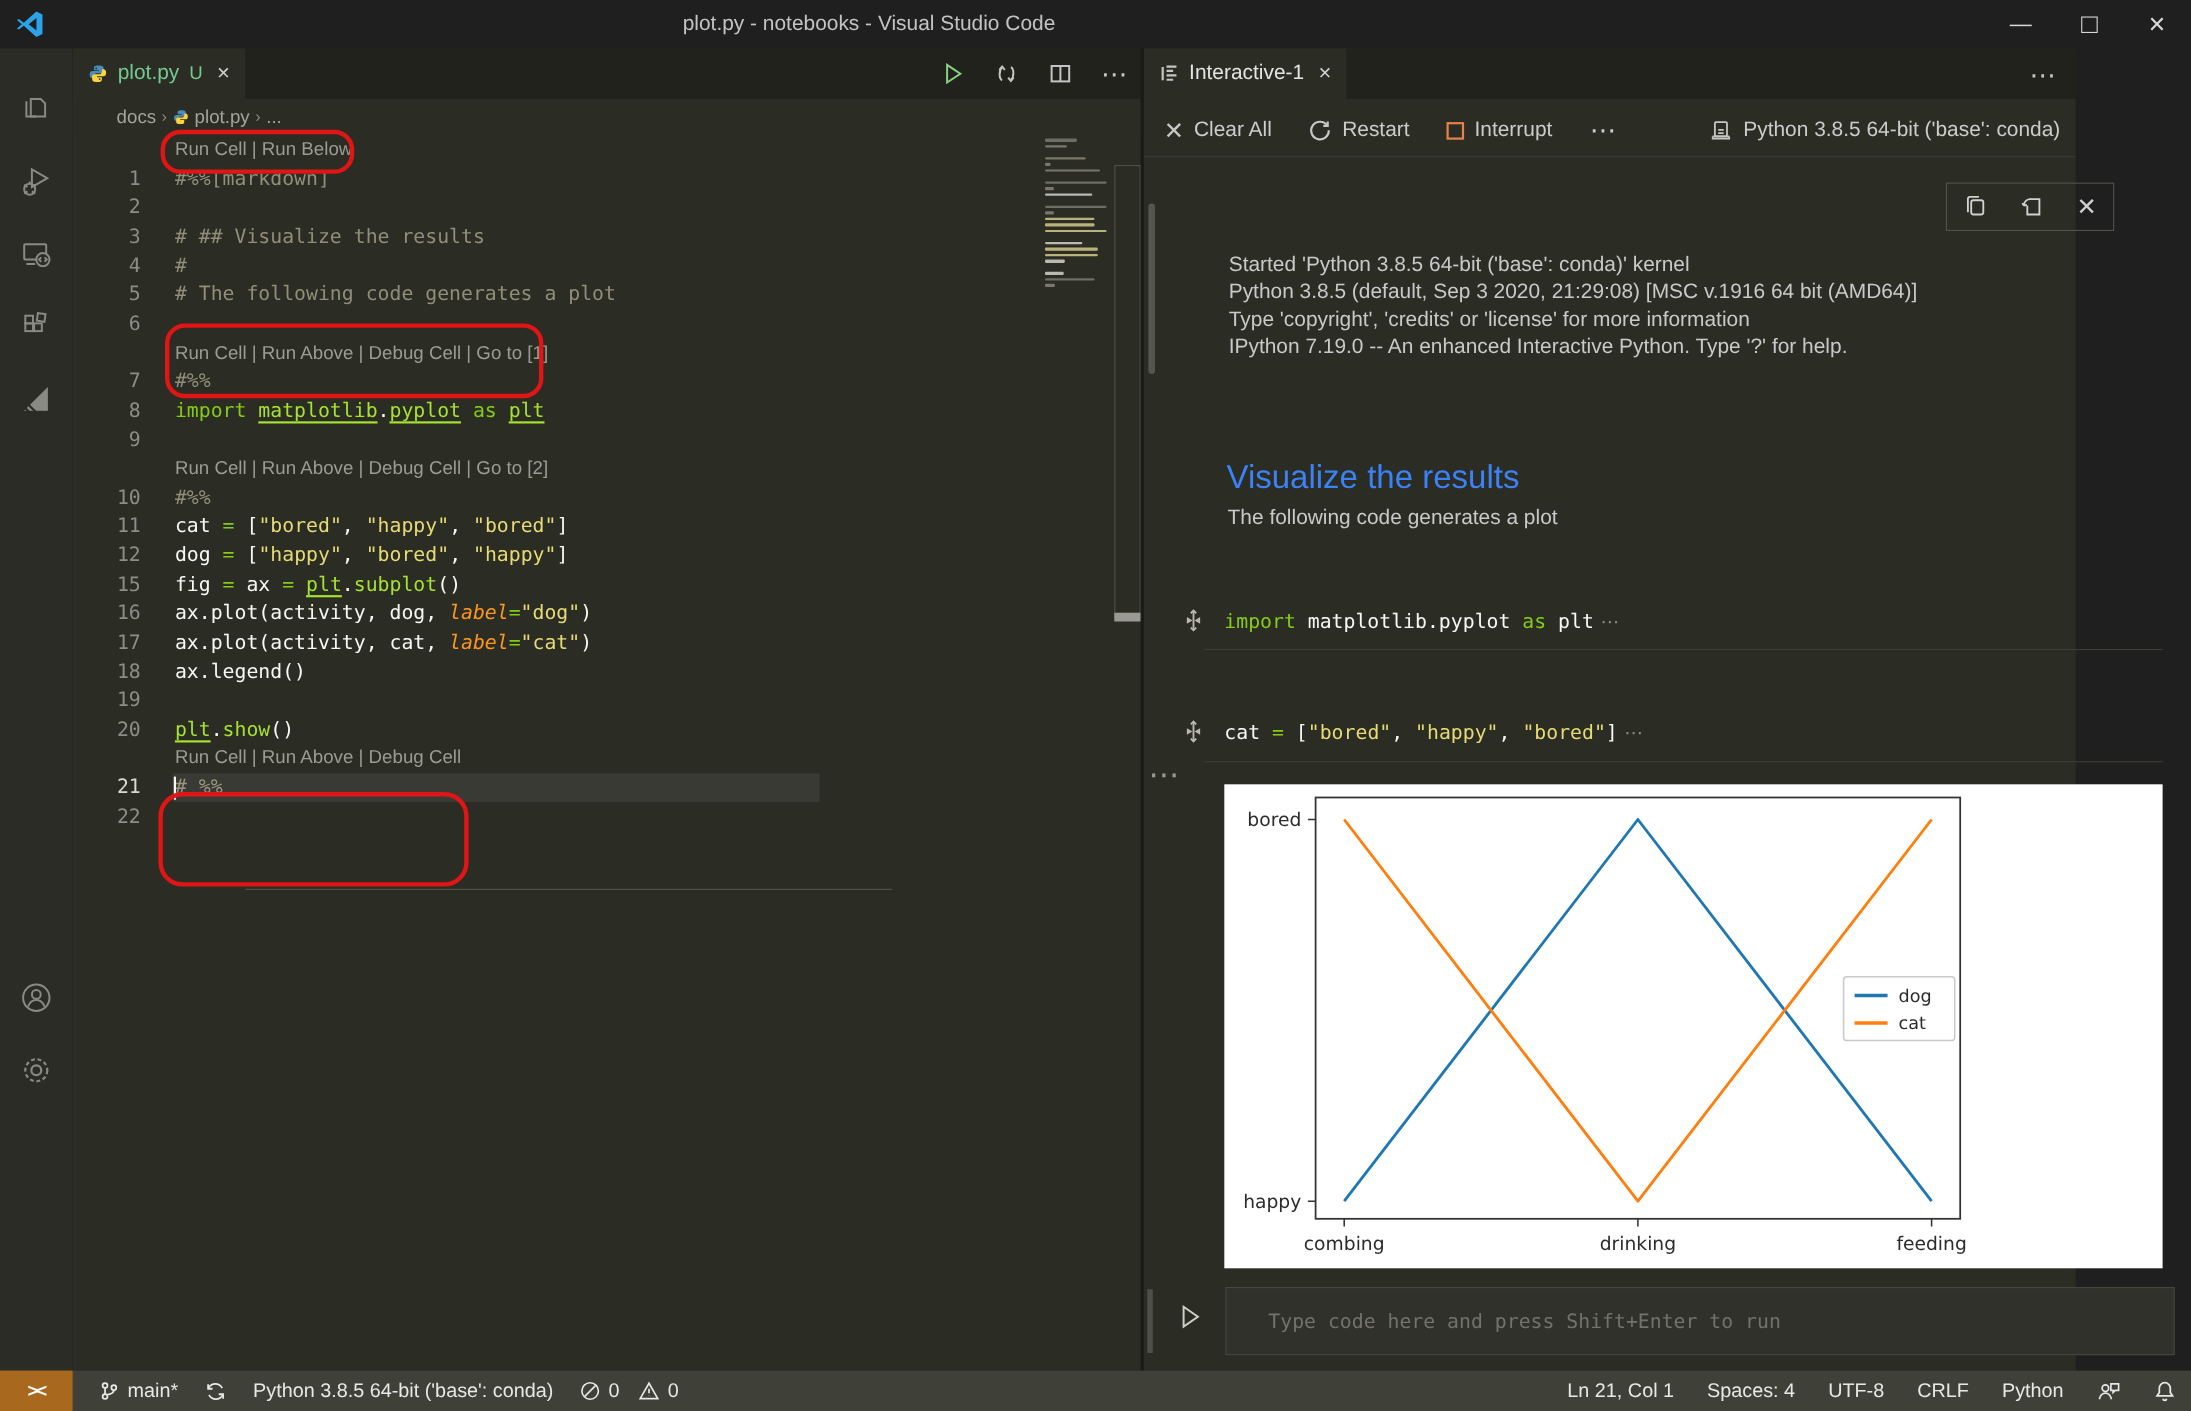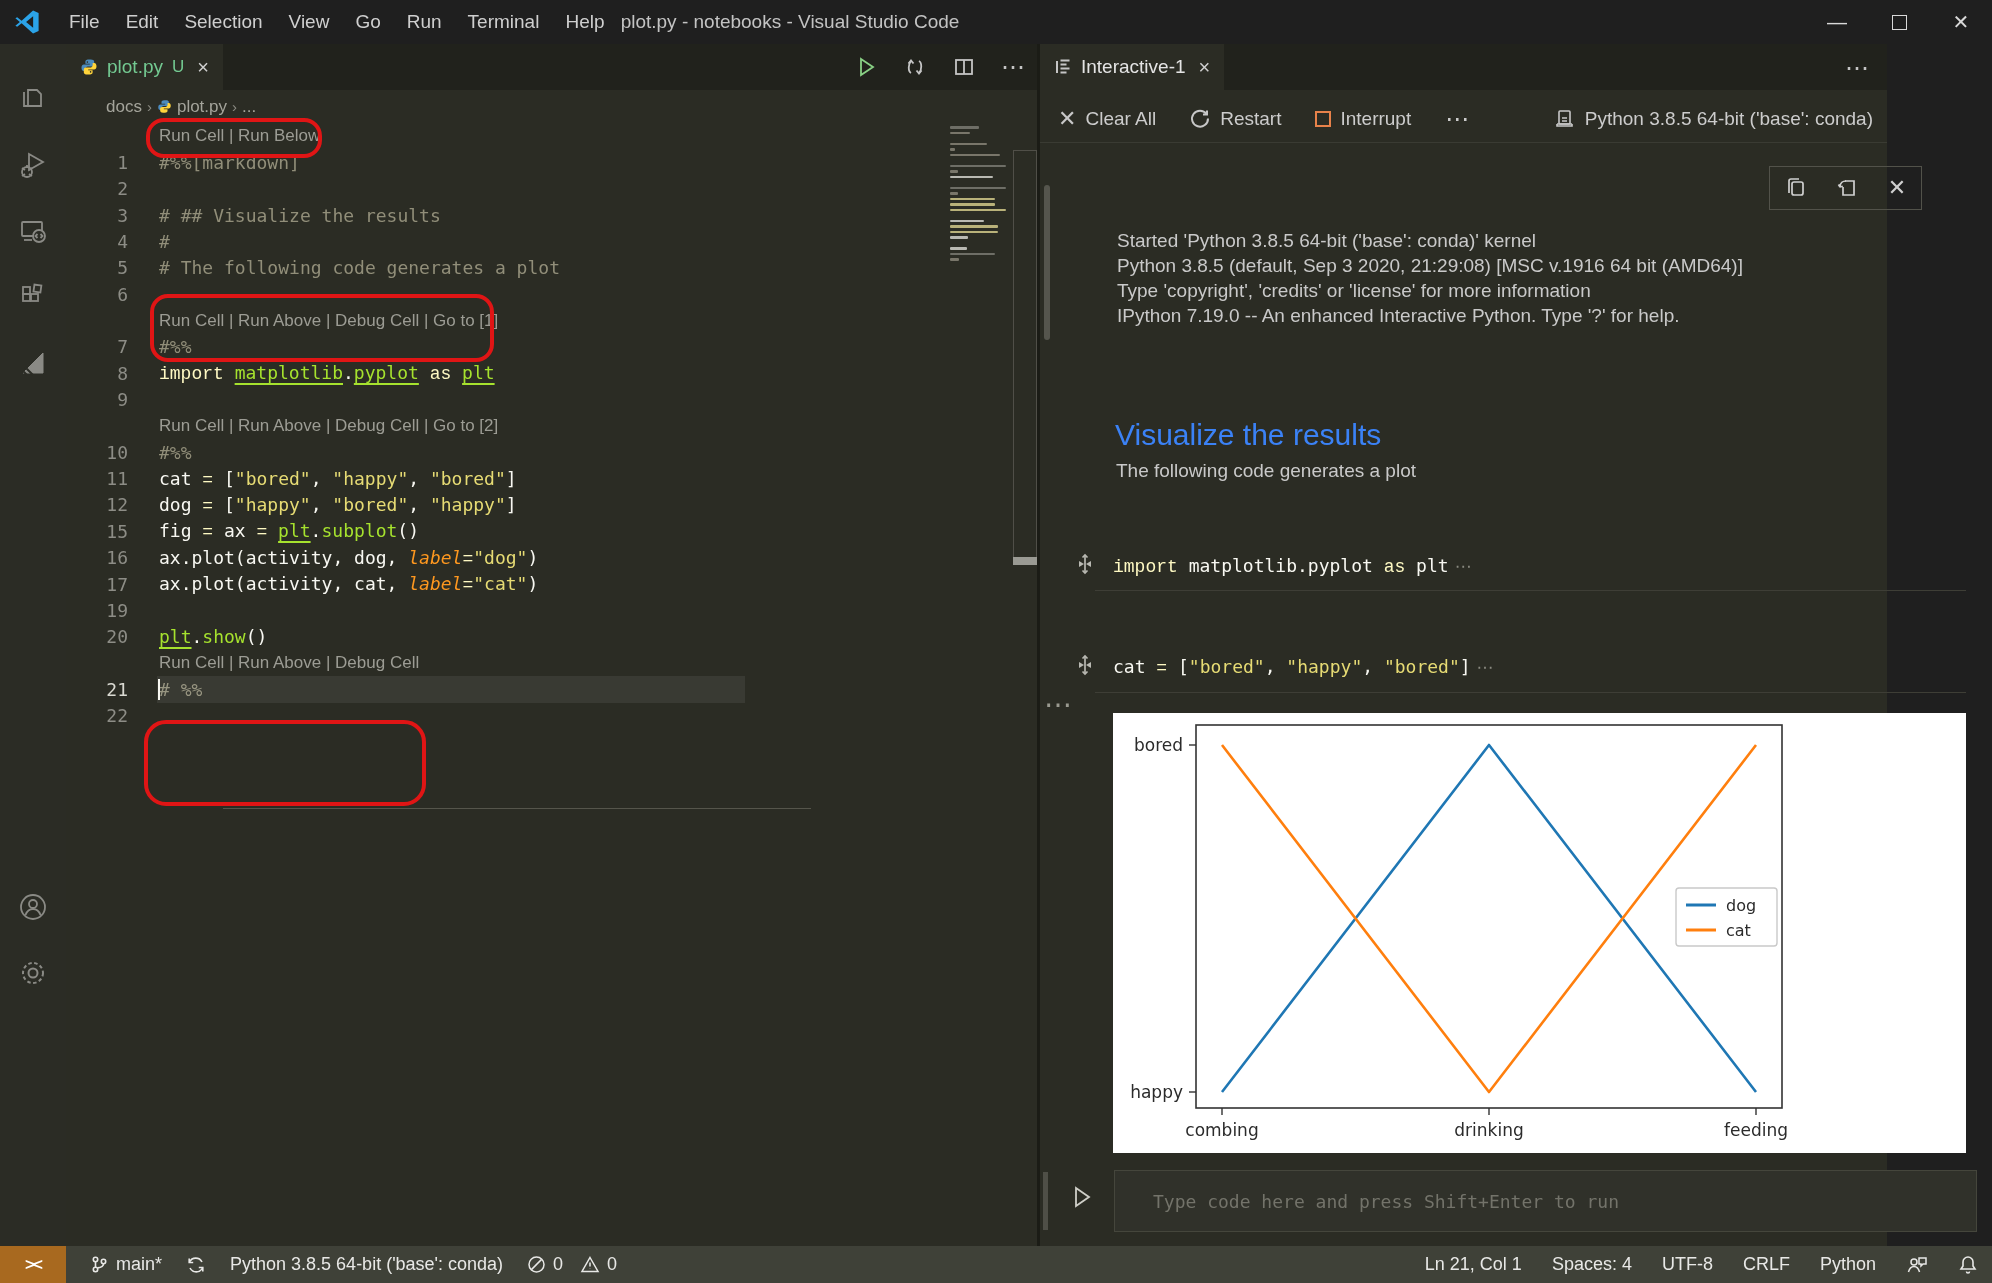--- a/index.html
+++ b/index.html
@@ -34,21 +34,21 @@
   .crumb-sep { color:#8a8a82; font-size:15px; }
 
   #code-rows { position:absolute; left:0; top:79px; width:100%; }
   .crow { position:relative; height:26.35px; display:flex; align-items:center; font-family:"DejaVu Sans Mono", monospace; font-size:18px; white-space:pre; }
   .lnum { display:inline-block; width:62px; text-align:right; color:#8d8d86; font-size:18px; flex:none; }
   .lnum.active { color:#dadad2; }
   .ltext { margin-left:31px; }
   .lens-label { margin-left:93px; font-family:"Liberation Sans", sans-serif; font-size:17px; color:#9c9c94; cursor:pointer; }
   .hl-bar { position:absolute; left:91px; top:0; width:588px; height:100%; background:rgba(255,255,255,0.07); }
   .cursor-caret { position:absolute; left:92px; top:3px; width:2px; height:21px; background:#f8f8f2; }
-  .tk-kw { color:#fef9c3;font-family:Liberation Mono, monospace; }
+  .tk-kw { color:#84cc16; }
   .tk-str { color:#e6db74; }
   .tk-fn { color:#a6e22e; }
   .tk-mod { color:#a6e22e; text-decoration:underline; text-underline-offset:4px; text-decoration-thickness:1.5px; }
   .tk-cm { color:#918e79; }
   .tk-param { color:#fd971f; font-style:italic; }
   .tk-plain { color:#f8f8f2; }
   #eol-line { position:absolute; left:157px; top:764px; width:588px; height:1px; background:#55554b; }
 
   .annotation { position:absolute; border:4px solid #e01515; border-radius:18px; pointer-events:none; }
   #ann1 { left:80px; top:74px; width:176px; height:40px; }
@@ -105,30 +105,20 @@
 <body>
 
 <div id="app">
 
   <div id="titlebar">
     <span id="vscode-logo">
       <svg width="26" height="26" viewBox="0 0 28 28">
           <path fill="#2BA3E8" d="M20.5 1.5 L8.2 12.6 L3.4 8.9 L1.5 9.9 L6.3 14 L1.5 18.1 L3.4 19.1 L8.2 15.4 L20.5 26.5 L26.5 23.6 L26.5 4.4 Z M20.6 7.9 L20.6 20.1 L13 14 Z"></path>
         </svg>
     </span>
-    <nav id="menubar">
-        <span class="menu-item">File</span>
-        <span class="menu-item">Edit</span>
-        <span class="menu-item">Selection</span>
-        <span class="menu-item">View</span>
-        <span class="menu-item">Go</span>
-        <span class="menu-item">Run</span>
-        <span class="menu-item">Terminal</span>
-        <span class="menu-item">Help</span>
-      </nav>
     <div id="window-title">plot.py - notebooks - Visual Studio Code</div>
     <div id="win-controls">
       <div class="win-btn">—</div>
       <div class="win-btn">
           <span class="sq"></span>
         </div>
       <div class="win-btn">✕</div>
     </div>
   </div>
 
@@ -246,20 +236,21 @@
         <div class="crow"><span class="lnum">7</span><span class="ltext"><span class="tk-cm">#%%</span></span></div>
         <div class="crow"><span class="lnum">8</span><span class="ltext"><span class="tk-kw">import </span><span class="tk-mod">matplotlib</span><span class="tk-plain">.</span><span class="tk-mod">pyplot</span><span class="tk-kw"> as </span><span class="tk-mod">plt</span></span></div>
         <div class="crow"><span class="lnum">9</span><span class="ltext"></span></div>
         <div class="crow"><span class="lens-label">Run Cell | Run Above | Debug Cell | Go to [2]</span></div>
         <div class="crow"><span class="lnum">10</span><span class="ltext"><span class="tk-cm">#%%</span></span></div>
         <div class="crow"><span class="lnum">11</span><span class="ltext"><span class="tk-plain">cat </span><span class="tk-kw">= </span><span class="tk-plain">[</span><span class="tk-str">"bored"</span><span class="tk-plain">, </span><span class="tk-str">"happy"</span><span class="tk-plain">, </span><span class="tk-str">"bored"</span><span class="tk-plain">]</span></span></div>
         <div class="crow"><span class="lnum">12</span><span class="ltext"><span class="tk-plain">dog </span><span class="tk-kw">= </span><span class="tk-plain">[</span><span class="tk-str">"happy"</span><span class="tk-plain">, </span><span class="tk-str">"bored"</span><span class="tk-plain">, </span><span class="tk-str">"happy"</span><span class="tk-plain">]</span></span></div>
         <div class="crow"><span class="lnum">15</span><span class="ltext"><span class="tk-plain">fig </span><span class="tk-kw">= </span><span class="tk-plain">ax </span><span class="tk-kw">= </span><span class="tk-mod">plt</span><span class="tk-plain">.</span><span class="tk-fn">subplot</span><span class="tk-plain">()</span></span></div>
         <div class="crow"><span class="lnum">16</span><span class="ltext"><span class="tk-plain">ax.plot(activity, dog, </span><span class="tk-param">label</span><span class="tk-kw">=</span><span class="tk-str">"dog"</span><span class="tk-plain">)</span></span></div>
         <div class="crow"><span class="lnum">17</span><span class="ltext"><span class="tk-plain">ax.plot(activity, cat, </span><span class="tk-param">label</span><span class="tk-kw">=</span><span class="tk-str">"cat"</span><span class="tk-plain">)</span></span></div>
+        <div class="crow"><span class="lnum">18</span><span class="ltext"><span class="tk-plain">ax.legend()</span></span></div>
         <div class="crow"><span class="lnum">19</span><span class="ltext"></span></div>
         <div class="crow"><span class="lnum">20</span><span class="ltext"><span class="tk-mod">plt</span><span class="tk-plain">.</span><span class="tk-fn">show</span><span class="tk-plain">()</span></span></div>
         <div class="crow"><span class="lens-label">Run Cell | Run Above | Debug Cell</span></div>
         <div class="crow"><div class="hl-bar"></div><span class="lnum active">21</span><span class="ltext"><span class="tk-cm"># %%</span></span><span class="cursor-caret"></span></div>
         <div class="crow"><span class="lnum">22</span><span class="ltext"></span></div>
       </div>
     <div id="eol-line"></div>
 
     <div class="annotation" id="ann1"></div>
     <div class="annotation" id="ann2"></div>

